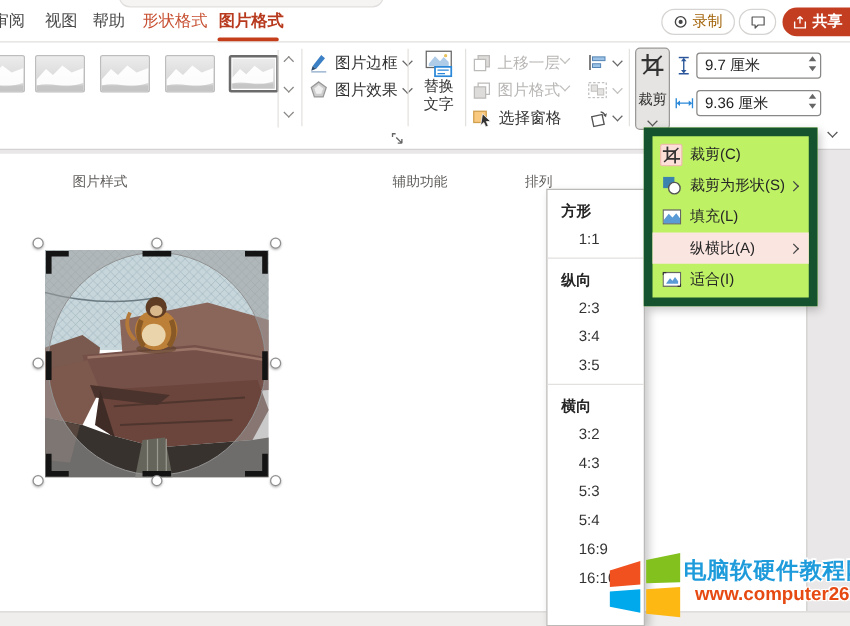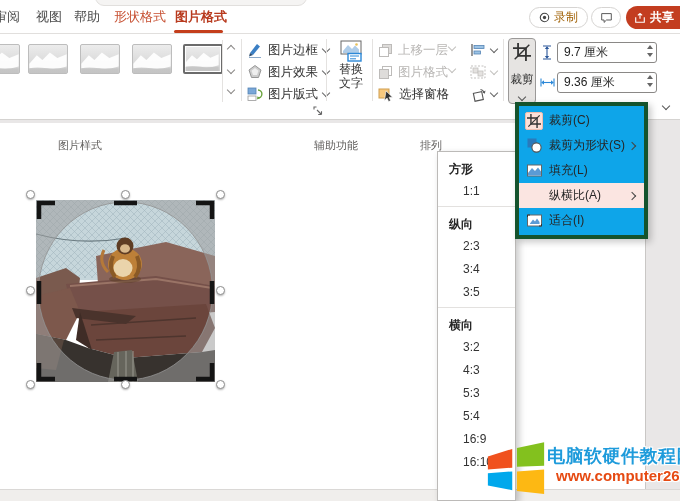--- a/index.html
+++ b/index.html
@@ -36,21 +36,21 @@
   .tri-up{width:0;height:0;border-left:3px solid transparent;border-right:3px solid transparent;border-bottom:4px solid #666;}
   .tri-dn{width:0;height:0;border-left:3px solid transparent;border-right:3px solid transparent;border-top:4px solid #666;}
   
   .canvas{position:absolute;left:0;top:120px;width:680px;height:381px;background:#e9e7e7;}
   .slide{position:absolute;left:0;top:3px;width:646px;height:366px;background:#fff;border-right:1px solid #c9c7c5;box-sizing:border-box;}
   .statusstrip{position:absolute;left:0;top:369px;width:680px;height:12px;background:#f0eeec;border-top:1px solid #dad8d6;}
   
   .photo{position:absolute;left:36px;top:80px;width:179px;height:182px;}
   .handle{position:absolute;width:9px;height:9px;background:#fff;border:1px solid #8f8f8f;border-radius:50%;box-shadow:0 1px 2px rgba(0,0,0,.3);box-sizing:border-box;z-index:4;}
   
-  .menu{position:absolute;left:515px;top:102px;width:125px;background:#0ea5e9;border:4px solid #14532d;box-shadow:3px 3px 7px rgba(0,0,0,.22);padding:2px 0;z-index:30;}
+  .menu{position:absolute;left:515px;top:102px;width:125px;background:#bef264;border:7px solid #14532d;box-shadow:3px 3px 7px rgba(0,0,0,.22);padding:2px 0;z-index:30;}
   .mi{height:25px;display:flex;align-items:center;font-size:12px;color:#262626;padding-left:6px;position:relative;}
   .mi .ic{width:18px;height:18px;display:flex;align-items:center;justify-content:center;margin-right:6px;box-sizing:border-box;}
   .mi .ic.on{background:#fce0d8;border:1px solid #eebdae;border-radius:2px;}
   .mi.hl{background:#fbe5e1;}
   .mi.noicon{padding-left:30px;}
   .mi .sub{position:absolute;right:9px;color:#444;}
   .submenu{position:absolute;left:437px;top:151px;width:79px;height:350px;background:#fff;border:1px solid #bcbab8;box-shadow:3px 3px 7px rgba(0,0,0,.22);box-sizing:border-box;padding-top:2px;z-index:25;overflow:hidden;}
   .sh{height:26px;line-height:30px;font-weight:bold;font-size:12px;color:#262626;padding-left:11px;}
   .si{height:23px;line-height:23px;font-size:12px;color:#333;padding-left:25px;}
   .shr{border:none;border-top:1px solid #e3e1df;margin:3px 0 2px;}
@@ -151,30 +151,20 @@
       <span class="cv" style="color:#666"></span>
     </div>
     <div class="rrow" style="left:247px;top:28px">
       <svg width="16" height="16" viewBox="0 0 16 16">
         <polygon points="8,1.5 14,6 11.5,13.5 4.5,13.5 2,6" fill="#cdcdcd" stroke="#979797" stroke-width="1"></polygon>
         <polygon points="8,4 11.5,6.8 10,11 6,11 4.5,6.8" fill="#efefef"></polygon>
       </svg>
       <span>图片效果</span>
       <span class="cv" style="color:#666"></span>
     </div>
-    <div class="rrow" style="left:247px;top:50px">
-      <svg width="16" height="16" viewBox="0 0 16 16">
-        <rect x="1" y="2" width="8" height="6" fill="#7aa7d8" stroke="#5584b5" stroke-width="0.8"></rect>
-        <rect x="1" y="10" width="8" height="4.5" fill="#fff" stroke="#999" stroke-width="0.8"></rect>
-        <path d="M11 4 A4 4 0 1 1 10.8 12" fill="none" stroke="#69a23b" stroke-width="1.4"></path>
-        <polygon points="10,13.5 13,12 10.5,10.2" fill="#69a23b"></polygon>
-      </svg>
-      <span>图片版式</span>
-      <span class="cv" style="color:#666"></span>
-    </div>
 
     <div class="vsep" style="left:326px"></div>
 
     <div class="bigbtn">
       <svg width="24" height="22" viewBox="0 0 24 22">
         <rect x="2" y="1" width="20" height="13" fill="#fff" stroke="#666" stroke-width="1"></rect>
         <path d="M4 11 L9 5 L13 9 L16 5.5 L20 9.5 V13 H4 Z" fill="#aecce8"></path>
         <circle cx="17.5" cy="4.5" r="1.3" fill="#e8c15a"></circle>
         <rect x="9" y="13.5" width="13" height="7.5" fill="#fff" stroke="#2b88d8" stroke-width="1.4"></rect>
         <path d="M11 16 H20 M11 18.8 H17" stroke="#2b88d8" stroke-width="1"></path>

